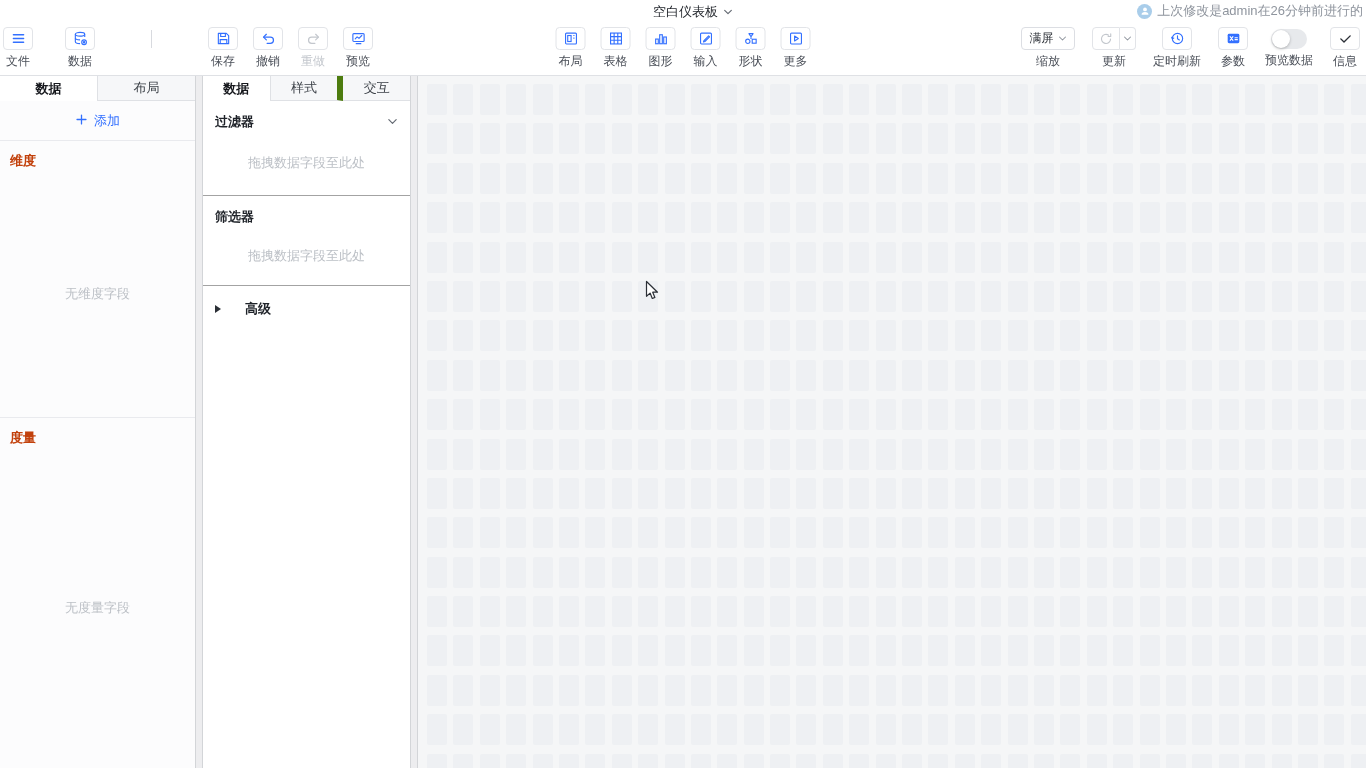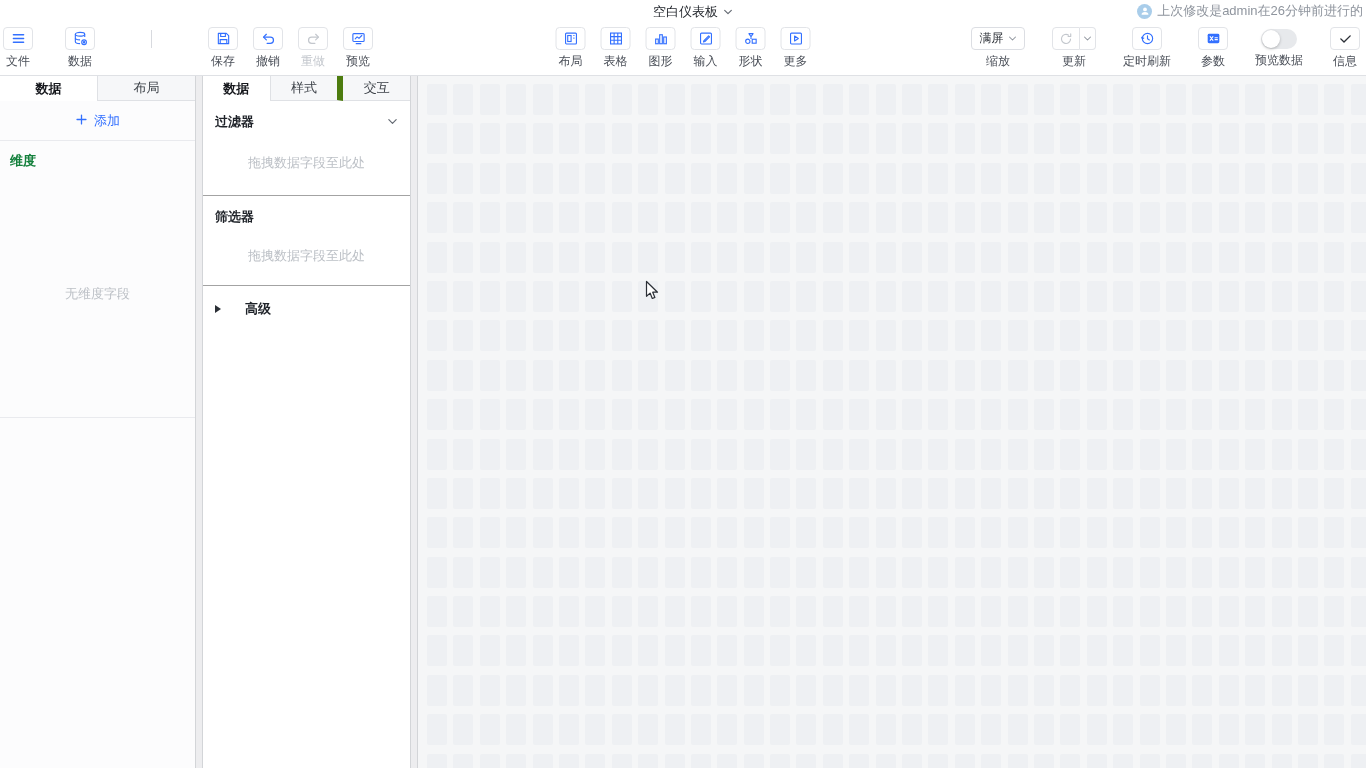--- a/index.html
+++ b/index.html
@@ -15,21 +15,21 @@
   .doc-title svg { color:#646a73; }
   .status { position:absolute; right:3px; top:2px; display:flex; align-items:center; gap:5px;
     font-size:13px; color:#8f959e; white-space:nowrap; }
   .avatar { width:15px; height:15px; border-radius:50%; background:#a9cdea; display:flex; align-items:center; justify-content:center; color:#fff; }
 
   .toolbar { position:absolute; top:21px; left:0; right:0; height:54px; }
   .tgroup { position:absolute; top:6px; display:flex; align-items:flex-start; }
   .tgroup.left { left:3px; gap:32px; }
   .tgroup.left .save-cluster { display:flex; gap:15px; }
   .tgroup.center { left:50%; transform:translateX(-50%); gap:15px; }
-  .tgroup.right { right:6px; gap:27px; }
+  .tgroup.right { right:6px; gap:17px; }
   .tbtn { display:flex; flex-direction:column; align-items:center; cursor:pointer; }
   .ibox { width:30px; height:23px; border:1px solid #e2e4e8; border-radius:4px; background:#fff;
     display:flex; align-items:center; justify-content:center; color:#3370ff; }
   .tbtn .lbl { font-size:12px; color:#4a4f58; margin-top:5px; white-space:nowrap; line-height:13px; }
   .tbtn.disabled .ibox { color:#c3c7cd; }
   .tbtn.disabled .lbl { color:#c3c7cd; }
   .tbtn.icon-disabled .ibox { color:#c3c7cd; }
   .vdivider { width:1px; height:18px; background:#d8dadf; margin:3px 24px 0 24px; }
 
   .selectbox { height:23px; min-width:54px; border:1px solid #dcdee3; border-radius:4px; background:#fff;
@@ -55,21 +55,21 @@
   .tab.active { background:#fff; border-bottom:none; font-weight:bold; color:#16181d; border-right:1px solid #dfe1e5; }
   .tab.mid { border-right:6px solid #4d7c0f; }
 
   
   .sidebar1 { width:195px; background:#fcfcfd; display:flex; flex-direction:column; flex:0 0 auto; }
   .add-row { height:40px; display:flex; align-items:center; justify-content:center; gap:6px;
     color:#3370ff; font-size:13px; border-bottom:1px solid #e9eaee; cursor:pointer; background:#fcfcfd; }
   .sec { display:flex; flex-direction:column; }
   .sec-dimension { height:277px; border-bottom:1px solid #e9eaee; }
   .sec-measure { flex:1; }
-  .sec-title { padding:11px 10px 0 10px; font-size:13px; font-weight:600; color:#15803d; }
+  .sec-title { padding:11px 10px 0 10px; font-size:13px; font-weight:600; color:#c2410c; }
   .sec-empty { flex:1; display:flex; align-items:center; justify-content:center; font-size:13px; color:#bcc0c6; }
 
   
   .panel2 { width:207px; background:#fff; display:flex; flex-direction:column; flex:0 0 auto; }
   .block { border-bottom:1px solid #a3a3a3; display:flex; flex-direction:column; }
   .block-filter { height:95px; }
   .block-selector { height:90px; }
   .block-head { display:flex; align-items:center; justify-content:space-between; padding:12px 12px 0 12px;
     font-size:13px; font-weight:600; color:#1f2329; }
   .block-head svg { color:#646a73; cursor:pointer; }
@@ -316,20 +316,24 @@
           <svg width="13" height="13" viewBox="0 0 16 16" fill="none" stroke="currentColor" stroke-width="1.6">
               <path d="M8 2.5v11M2.5 8h11" stroke-linecap="round"></path>
             </svg>
         </span>
         <span>添加</span>
       </div>
       <div class="sec sec-dimension">
         <div class="sec-title">维度</div>
         <div class="sec-empty">无维度字段</div>
       </div>
+      <div class="sec sec-measure">
+        <div class="sec-title">度量</div>
+        <div class="sec-empty">无度量字段</div>
+      </div>
     </aside>
 
     <div class="gutter"></div>
 
     <aside class="panel2">
       <div class="tabs">
         <div class="tab active">数据</div>
         <div class="tab mid">样式</div>
         <div class="tab">交互</div>
       </div>

